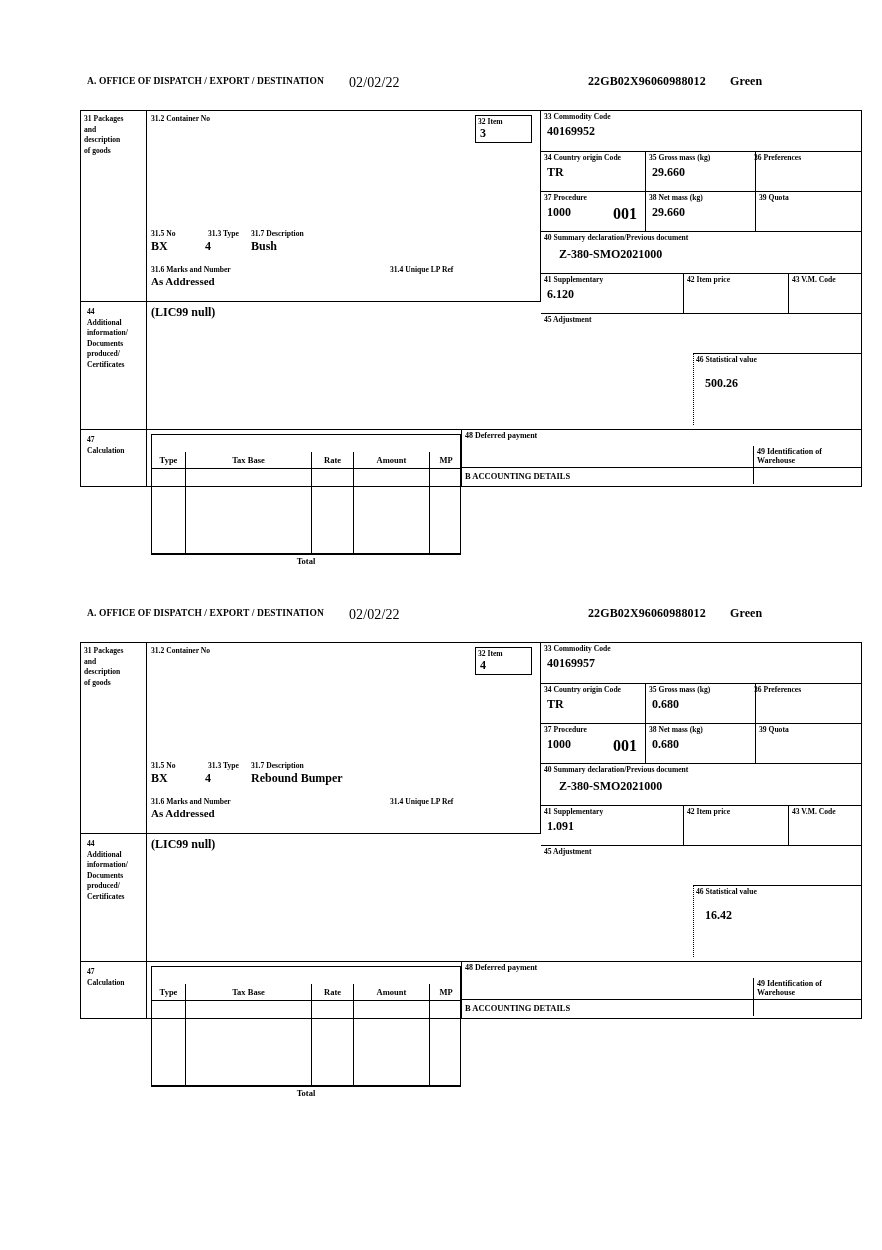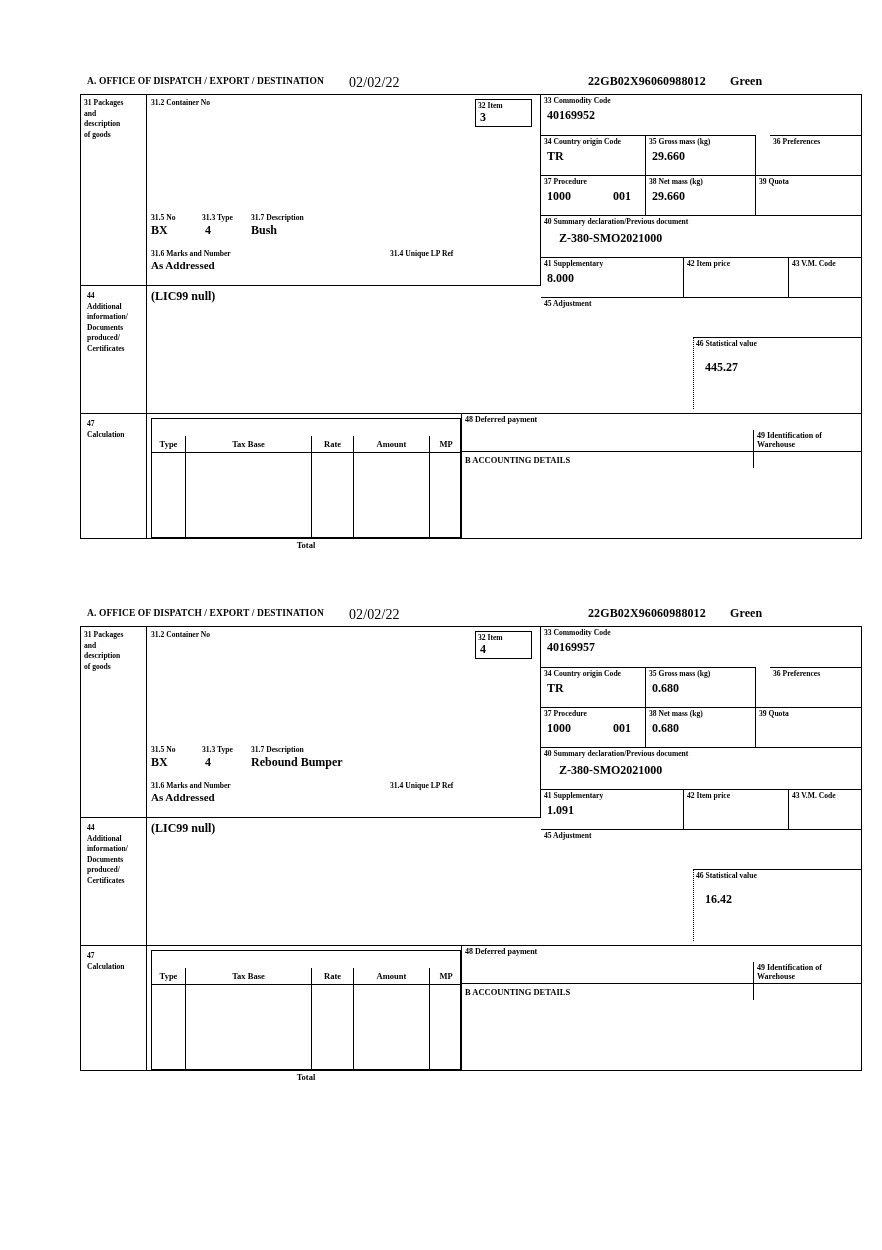--- a/index.html
+++ b/index.html
@@ -49,22 +49,22 @@
   }
   .hdr .lane {
     position: absolute; left: 650px; top: -2px;
     font-size: 12px; font-weight: bold;
   }
 
   
   .grid {
     position: relative;
     border: 1.3px solid #000;
-    height: 445px;
-    margin-top: 2px;
+    height: 377px;
+    margin-top: 18px;
   }
   
   .col-left {
     position: absolute; left: 0; top: 0; width: 66px; height: 100%;
     border-right: 1.3px solid #000;
   }
   .lbl {
     font-size: 7.6px; font-weight: bold; line-height: 10.5px;
     padding: 3px 0 0 3px;
   }
@@ -78,21 +78,21 @@
   .pkg-inner {
     position: absolute; left: 0; top: 0; width: 394px; height: 190px;
     border-right: 1.3px solid #000;
   }
   .tinylbl { font-size: 7.6px; font-weight: bold; }
   .val { font-size: 12px; font-weight: bold; }
   .val-sm { font-size: 11px; font-weight: bold; }
 
   .f312 { position: absolute; left: 4px; top: 3px; }
   .f315 { position: absolute; left: 4px; top: 118px; }
-  .f313 { position: absolute; left: 55px; top: 118px; }
+  .f313 { position: absolute; left: 61px; top: 118px; }
   .f317 { position: absolute; left: 104px; top: 118px; }
   .v315 { position: absolute; left: 4px; top: 128px; }
   .v313 { position: absolute; left: 58px; top: 128px; }
   .v317 { position: absolute; left: 104px; top: 128px; }
   .f316 { position: absolute; left: 4px; top: 154px; }
   .f314 { position: absolute; left: 243px; top: 154px; }
   .v316 { position: absolute; left: 4px; top: 164px; }
 
   
   .itembox {
@@ -105,26 +105,26 @@
   
   .right {
     position: absolute; left: 460px; top: 0; right: 0; height: 100%;
   }
   .cell {
     position: absolute;
     border-top: 1.3px solid #000;
   }
   .cell .lb { position: absolute; left: 3px; top: 1px; font-size: 7.6px; font-weight: bold; white-space: nowrap; }
   .cell .vv { position: absolute; left: 6px; top: 13px; font-size: 12px; font-weight: bold; }
-  .cell .vv2 { position: absolute; left: 72px; top: 13px; font-size: 12px; font-weight: bold; }
+  .cell .vv2 { position: absolute; left: 72px; top: 13px; font-size: 16px; font-weight: bold; }
 
   .r33 { left:0; top:0; width:100%; height:40px; border-top:none; }
   .r34 { left:0; top:40px; width:105px; height:40px; border-right:1.3px solid #000; }
   .r35 { left:105px; top:40px; width:110px; height:40px; border-right:1.3px solid #000; }
-  .r36 { left:229px; top:40px; right:0; height:40px;text-align:center; }
+  .r36 { left:210px; top:40px; right:0; height:40px;text-align:center; }
   .r37 { left:0; top:80px; width:105px; height:40px; border-right:1.3px solid #000; }
   .r38 { left:105px; top:80px; width:110px; height:40px; border-right:1.3px solid #000; }
   .r39 { left:215px; top:80px; right:0; height:40px; }
   .r40 { left:0; top:120px; width:100%; height:42px; }
   .r41 { left:0; top:162px; width:143px; height:40px; border-right:1.3px solid #000; }
   .r42 { left:143px; top:162px; width:105px; height:40px; border-right:1.3px solid #000; }
   .r43 { left:248px; top:162px; right:0; height:40px; }
   .r45 { left:0; top:202px; width:100%; height:40px; }
   .r46 { left:152px; top:242px; right:0; height:72px; border-left:1.3px solid #000; }
   .dotted-v {
@@ -262,38 +262,38 @@
         <div class="cell r39">
           <div class="lb">39 Quota</div>
           <div class="vv"></div>
         </div>
         <div class="cell r40">
           <div class="lb">40 Summary declaration/Previous document</div>
           <div class="vv" style="top:15px;left:18px;">Z-380-SMO2021000</div>
         </div>
         <div class="cell r41">
           <div class="lb">41 Supplementary</div>
-          <div class="vv">8.000</div>
+          <div class="vv">6.120</div>
         </div>
         <div class="cell r42">
           <div class="lb">42 Item price</div>
           <div class="vv"></div>
         </div>
         <div class="cell r43">
           <div class="lb">43 V.M. Code</div>
           <div class="vv"></div>
         </div>
         <div class="cell r45">
           <div class="lb">45 Adjustment</div>
           <div class="vv"></div>
         </div>
         <div class="dotted-v"></div>
         <div class="cell r46" style="border-left:none;">
           <div class="lb">46 Statistical value</div>
-          <div class="vv" style="top:22px;left:12px;">445.27</div>
+          <div class="vv" style="top:22px;left:12px;">500.26</div>
         </div>
       </div>
 
       <div class="addl">
         <div class="vv">(LIC99 null)</div>
       </div>
 
       <div class="calc">
         <div class="calctable">
           <div class="ch" style="left:0;width:34px;">Type</div>

